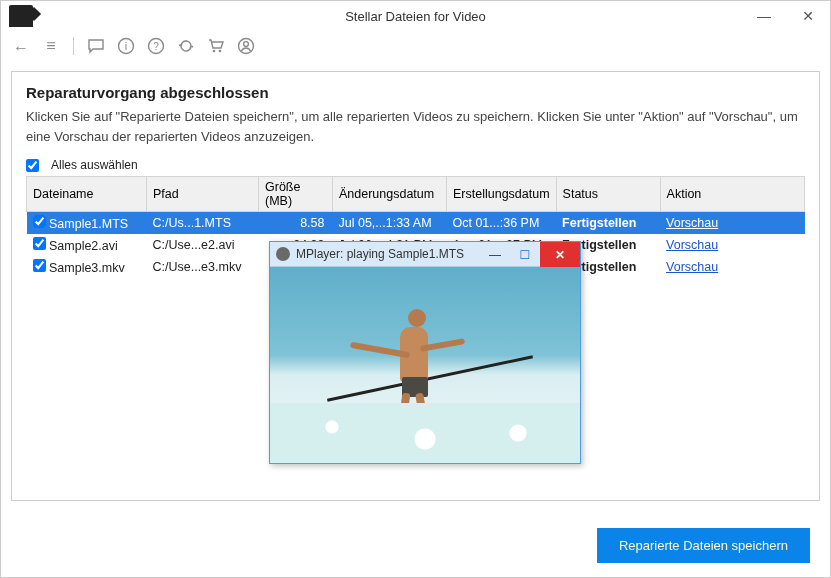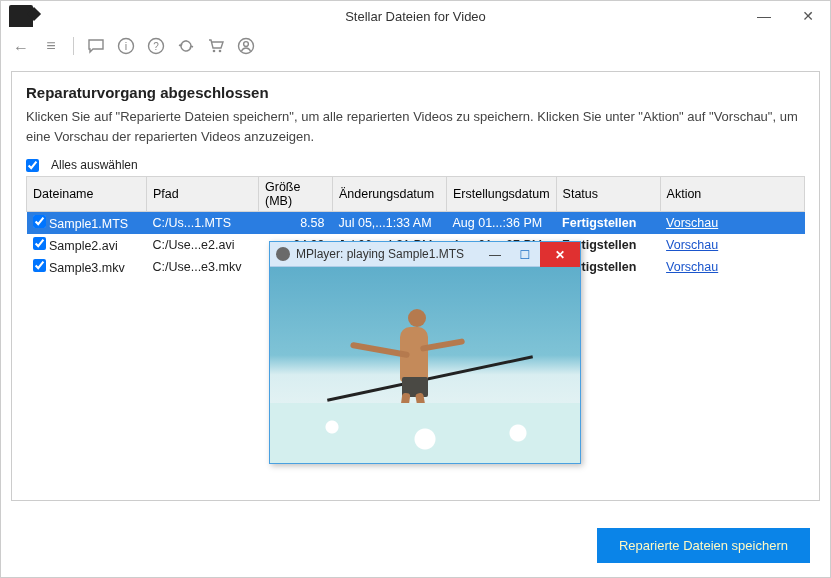--- a/index.html
+++ b/index.html
@@ -147,21 +147,21 @@
         <th>Status</th>
         <th>Aktion</th>
       </tr>
     </thead>
     <tbody>
       <tr class="selected">
         <td class="cb"><input class="chk" type="checkbox" checked="" style=""> <span>Sample1.MTS</span></td>
         <td>C:/Us...1.MTS</td>
         <td class="num">8.58</td>
         <td>Jul 05,...1:33 AM</td>
-        <td>Aug 01...:36 PM</td>
+        <td>Oct 01...:36 PM</td>
         <td class="status-bold">Fertigstellen</td>
         <td><span class="link">Vorschau</span></td>
       </tr>
       <tr>
         <td class="cb"><input class="chk" type="checkbox" checked="" style=""> <span>Sample2.avi</span></td>
         <td>C:/Use...e2.avi</td>
         <td class="num">24.99</td>
         <td>Jul 06,...4:31 PM</td>
         <td>Aug 01...:27 PM</td>
         <td class="status-bold">Fertigstellen</td>

